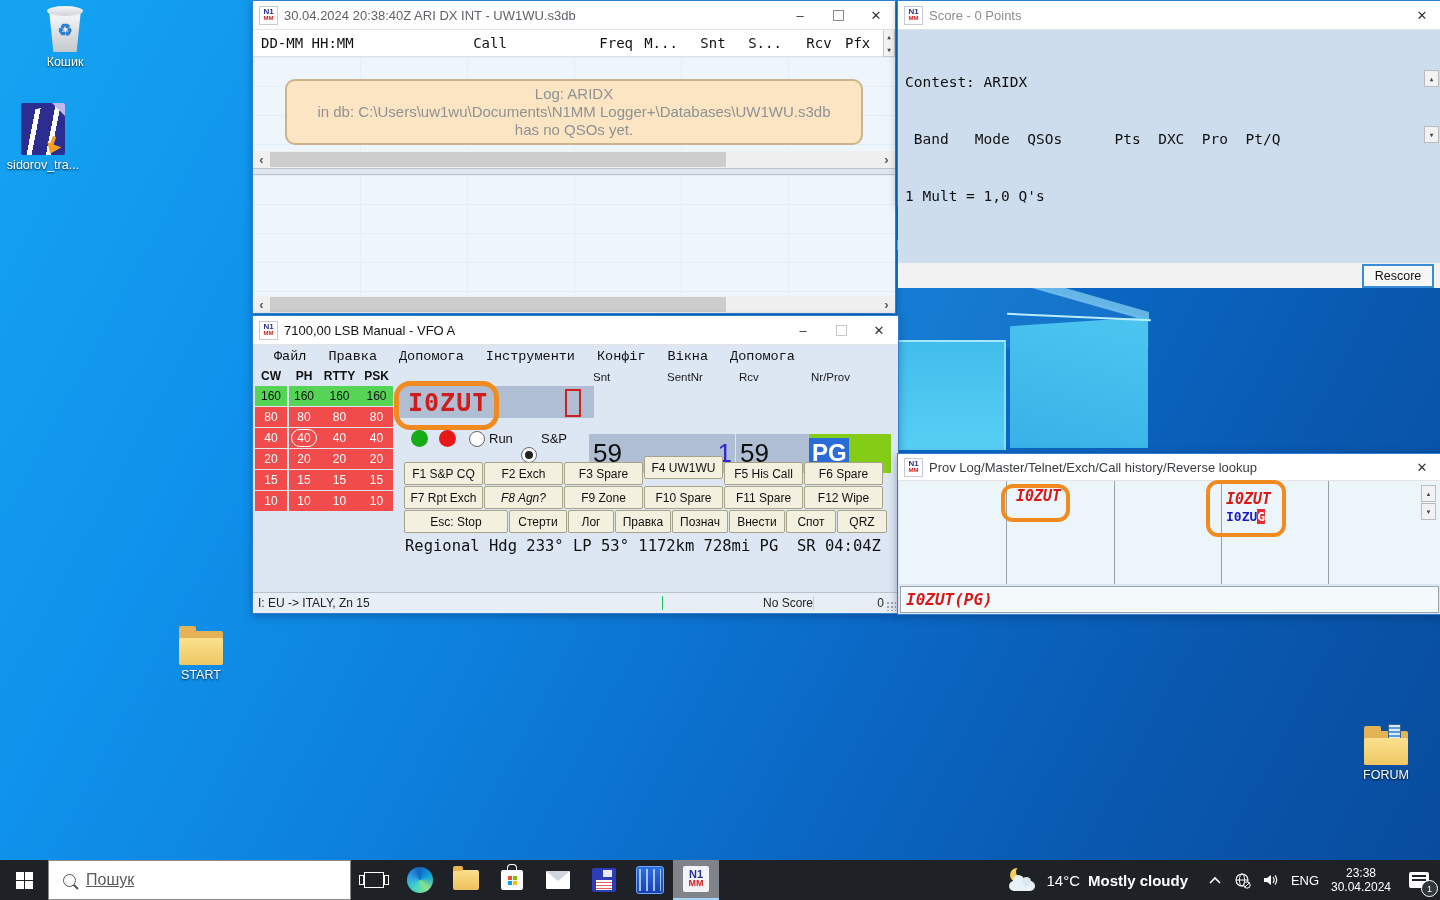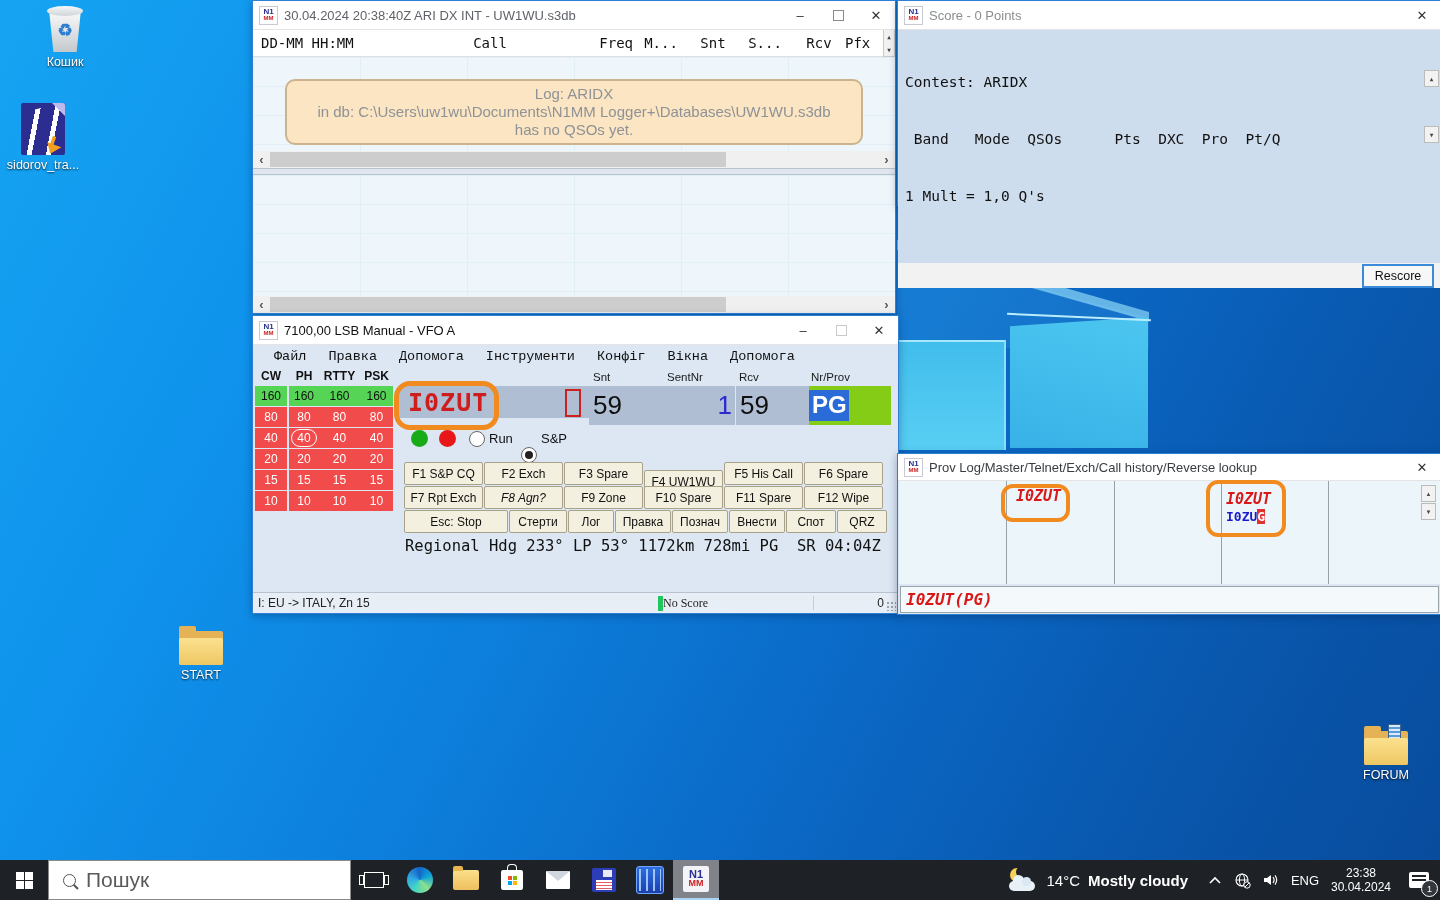--- a/index.html
+++ b/index.html
@@ -83,35 +83,35 @@
   .menubar{position:absolute;top:29px;left:0;right:0;height:22px;display:flex;align-items:center;padding-left:10px;}
   .menubar span{font-size:13.5px;color:#111;padding:0 11px;font-family:Liberation Mono, monospace;}
   .abs{position:absolute;}
   .modehdr{font-size:12px;font-weight:bold;color:#111;text-align:center;}
   .bandcol{display:flex;flex-direction:column;gap:1px;}
   .bcell{height:20px;font-size:12px;display:flex;align-items:center;justify-content:center;position:relative;}
   .bgreen{background:#55d455;color:#111;}
   .bred{background:#f14b4b;color:#fff;}
   .selring{position:absolute;inset:1px 2px;border:1.5px solid #fff;border-radius:9px;}
   .fieldlbl{font-size:11.5px;color:#1a1a1a;}
-  .fbox{background:#b0bed3;height:39px;display:flex;align-items:center;font-size:26px;color:#0f0f0f;}
+  .fbox{background:#b0bed3;height:39px;display:flex;align-items:center;font-size:26px;color:#0f0f0f;margin-top:48px;}
   .callbox{background:#b0bed3;height:32px;display:flex;align-items:center;padding-left:9px;
     font-family:"DejaVu Sans Mono",monospace;font-weight:bold;font-size:25px;color:#cf1d1d;letter-spacing:1px;}
   .cursorbox{border:2px solid #cf2020;background:transparent;}
   .dot{border-radius:50%;width:17px;height:17px;}
   .radio{width:14px;height:14px;border-radius:50%;background:#fff;border:1px solid #666;position:relative;}
   .radio.sel::after{content:"";position:absolute;inset:3px;border-radius:50%;background:#222;}
   .rlabel{font-size:13px;color:#111;}
   .fkey{height:21px;background:#f4f0df;border:1px solid #a9a28a;border-radius:2px;font-size:12px;color:#111;
     display:flex;align-items:center;justify-content:center;white-space:nowrap;}
   .infoline{font-family:"DejaVu Sans Mono",monospace;font-size:15.5px;color:#111;white-space:pre;}
   .statusbar{position:absolute;left:0;right:0;bottom:0;height:20px;background:#e8eef5;border-top:1px solid #b9c3cf;
     display:flex;align-items:center;font-size:12px;color:#222;}
   .statusbar .s1{flex:1;padding-left:5px;}
-  .statusbar .s2{width:150px;text-align:left;border-left:5px solid #22c55e;font-family:Liberation Serif, serif;}
+  .statusbar .s2{width:150px;text-align:right;border-left:1px solid #22c55e;}
   .statusbar .s3{width:70px;text-align:right;padding-right:14px;border-left:1px solid #c6cdd6;}
   .grip{position:absolute;right:2px;bottom:2px;width:10px;height:10px;
     background:radial-gradient(circle at 2px 2px,#9aa4ae 1px,transparent 1.3px);background-size:4px 4px;}
   
   #check-win{left:897px;top:453px;width:543px;height:160px;}
   .checkmain{position:absolute;top:27px;left:1px;right:1px;height:103px;background:#ecf6fa;}
   .csep{position:absolute;top:0;bottom:0;width:1px;background:#97a1a8;}
   .chkcall{font-family:"DejaVu Sans Mono",monospace;font-weight:bold;font-style:italic;font-size:15px;color:#d91818;}
   .chkpartial{font-family:"DejaVu Sans Mono",monospace;font-weight:bold;font-size:13px;color:#1a1acc;}
   .chkpartial b{background:#e03030;color:#fff;font-weight:bold;}
@@ -121,21 +121,21 @@
   
   .ann{position:absolute;border:5px solid #f18a1f;border-radius:16px;background:transparent;}
   
   .taskbar{position:absolute;left:0;right:0;bottom:0;height:40px;background:#1e2227;display:flex;align-items:stretch;color:#fff;}
   .tb-btn{width:46px;display:flex;align-items:center;justify-content:center;flex:none;position:relative;}
   .startlogo{width:17px;height:17px;display:grid;grid-template-columns:8px 8px;grid-template-rows:8px 8px;gap:1px;}
   .startlogo i{background:#fff;}
   .searchbox{width:287px;background:#fff;border:1px solid #8a8a8a;display:flex;align-items:center;gap:10px;padding-left:14px;flex:none;}
   .mag{width:11px;height:11px;border:1.6px solid #555;border-radius:50%;position:relative;flex:none;}
   .mag::after{content:"";position:absolute;width:6px;height:1.6px;background:#555;transform:rotate(45deg);left:9px;top:11px;}
-  .searchtxt{font-size:21px;color:#5a5a5a;}
+  .searchtxt{font-size:16px;color:#5a5a5a;text-decoration:underline;}
   .tview{width:18px;height:14px;border:1.6px solid #fff;position:relative;}
   .tview::before{content:"";position:absolute;left:-6px;top:2px;width:3px;height:8px;border:1.4px solid #fff;}
   .tview::after{content:"";position:absolute;right:-6px;top:2px;width:3px;height:8px;border:1.4px solid #fff;}
   .edge{width:26px;height:26px;border-radius:50%;
     background:conic-gradient(from 210deg,#45d6c2,#2fa7e6,#1464c4,#0fa4d8,#8ee08c,#45d6c2);}
   .tfolder{width:26px;height:20px;position:relative;background:linear-gradient(180deg,#fbdf8b,#eec05d);border-radius:2px;}
   .tfolder::before{content:"";position:absolute;top:-4px;left:0;width:10px;height:5px;background:#e8b54e;border-radius:2px 2px 0 0;}
   .store{width:22px;height:20px;background:#fff;border-radius:2px;position:relative;display:flex;align-items:center;justify-content:center;}
   .store::before{content:"";position:absolute;top:-6px;left:6px;width:8px;height:6px;border:1.8px solid #fff;border-bottom:none;border-radius:4px 4px 0 0;}
   .storelogo{width:9px;height:9px;display:grid;grid-template-columns:4px 4px;grid-template-rows:4px 4px;gap:1px;}
@@ -371,21 +371,21 @@
     <div class="abs dot" style="left:158px;top:114px;background:#17ac17;"></div>
     <div class="abs dot" style="left:186px;top:114px;background:#e81818;"></div>
     <div class="abs radio" style="left:216px;top:115px;"></div>
     <div class="abs rlabel" style="left:236px;top:115px;">Run</div>
     <div class="abs radio sel" style="left:268px;top:115px;"></div>
     <div class="abs rlabel" style="left:288px;top:115px;">S&amp;P</div>
 
     <div class="abs fkey" style="left:151px;top:146px;width:77px;">F1 S&amp;P CQ</div>
     <div class="abs fkey" style="left:231px;top:146px;width:77px;">F2 Exch</div>
     <div class="abs fkey" style="left:311px;top:146px;width:77px;">F3 Spare</div>
-    <div class="abs fkey" style="left:391px;top:154px;width:77px;">F4 UW1WU</div>
+    <div class="abs fkey" style="left:391px;top:140px;width:77px;">F4 UW1WU</div>
     <div class="abs fkey" style="left:471px;top:146px;width:77px;">F5 His Call</div>
     <div class="abs fkey" style="left:551px;top:146px;width:77px;">F6 Spare</div>
 
     <div class="abs fkey" style="left:151px;top:170px;width:77px;">F7 Rpt Exch</div>
     <div class="abs fkey" style="left:231px;top:170px;width:77px;font-style:italic;">F8 Agn?</div>
     <div class="abs fkey" style="left:311px;top:170px;width:77px;">F9 Zone</div>
     <div class="abs fkey" style="left:391px;top:170px;width:77px;">F10 Spare</div>
     <div class="abs fkey" style="left:471px;top:170px;width:77px;">F11 Spare</div>
     <div class="abs fkey" style="left:551px;top:170px;width:77px;">F12 Wipe</div>
 

